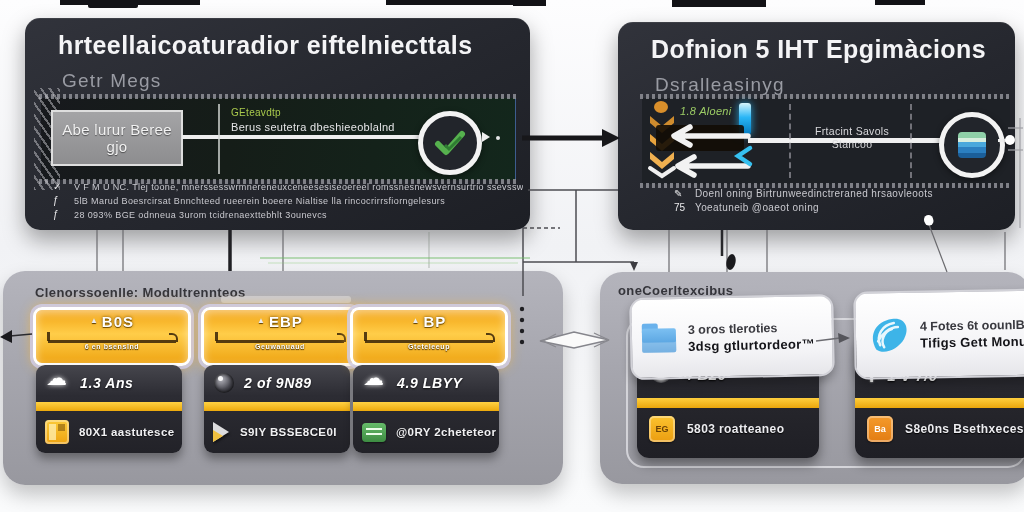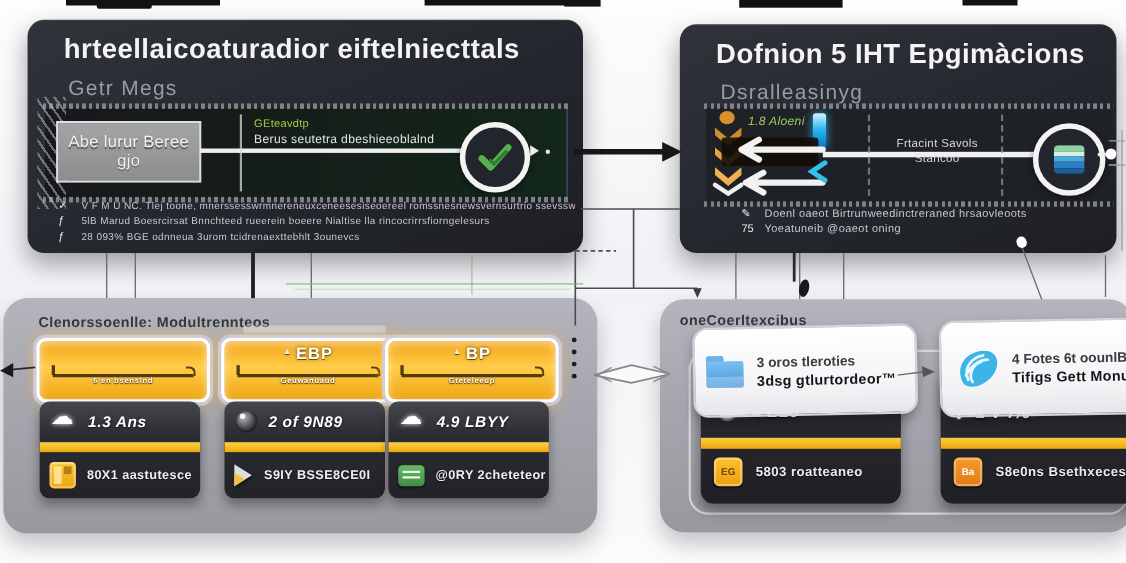--- a/index.html
+++ b/index.html
@@ -69,21 +69,21 @@
   #tr-panel .bullets{left:56px;top:166px;width:330px;}
   .bullets li{display:flex;align-items:baseline;gap:8px;margin-bottom:3px;white-space:nowrap;overflow:hidden;}
   .bullets .glyph{color:#e9e9eb;font-size:10px;min-width:13px;flex:none;}
   .bullets .btxt{color:#c9c9cf;font-size:9px;letter-spacing:.4px;}
   #tr-panel .bullets .btxt{font-size:10px;}
 
   
   .gray-panel{position:absolute;z-index:2;border-radius:22px;
     background:linear-gradient(180deg,#b4b4bc 0%,#a6a6ae 45%,#98989f 100%);
     box-shadow:0 10px 20px rgba(0,0,0,.22);}
-  #bl-panel{left:3px;top:271px;width:540px;height:214px;}
+  #bl-panel{left:3px;top:271px;width:540px;height:214px;padding-left:20px;}
   #br-panel{left:600px;top:272px;width:430px;height:212px;overflow:hidden;}
   .gray-title{position:absolute;font-size:13px;font-weight:700;color:#35353b;letter-spacing:.4px;}
   #bl-panel .gray-title{left:32px;top:14px;}
   #br-panel .gray-title{left:18px;top:11px;}
   .light-strip{position:absolute;left:218px;top:25px;width:130px;height:7px;background:rgba(255,255,255,.35);border-radius:3px;}
   .inner-outline{position:absolute;left:26px;top:46px;width:396px;height:146px;
     border:2px solid rgba(228,228,233,.8);border-radius:18px;}
 
   
   .bl-card{position:absolute;top:36px;width:152px;height:152px;}
@@ -306,36 +306,39 @@
           <i style="background:#1b5f9a;height:5px"></i>
         </span>
       </div>
       <div class="knob-line"></div>
       <div class="knob"></div>
     </div>
 
     <ul class="bullets">
       <li>
         <span class="glyph">✎</span>
-        <span class="btxt">Doenl oaeot Birtrunweedinctreraned hrsaovleoots</span>
+        <span class="btxt">Doenl oning Birtrunweedinctreraned hrsaovleoots</span>
       </li>
       <li>
         <span class="glyph">75</span>
         <span class="btxt">Yoeatuneib @oaeot oning</span>
       </li>
     </ul>
     <div class="white-dot"></div>
   </section>
 
   <section class="gray-panel" id="bl-panel">
     <div class="gray-title">Clenorssoenlle: Modultrennteos</div>
     <div class="light-strip"></div>
 
     <div class="bl-card" id="blc1">
       <div class="yc-header">
+        <div class="yc-logo">
+          <span class="yc-mark">▲</span><span>B0S</span>
+        </div>
         <div class="yc-line"></div>
         <div class="yc-caption">6 en bsenslnd</div>
       </div>
       <div class="card-body">
         <div class="stat-row">
           <span class="cloud-icon"></span>
           <span class="stat-txt">1.3 Ans</span>
         </div>
         <div class="stripe"></div>
         <div class="action-row">

